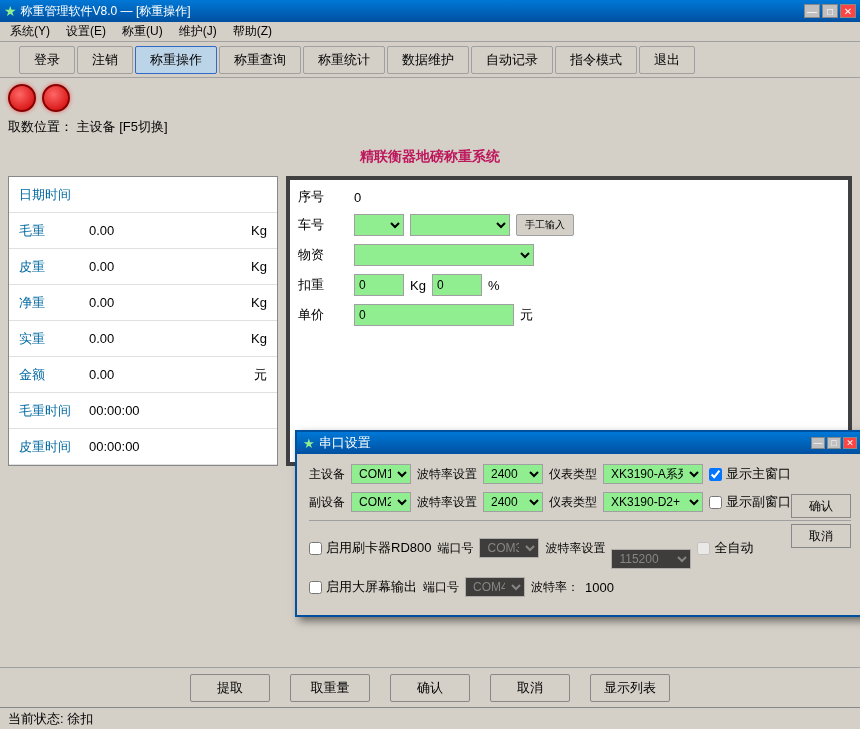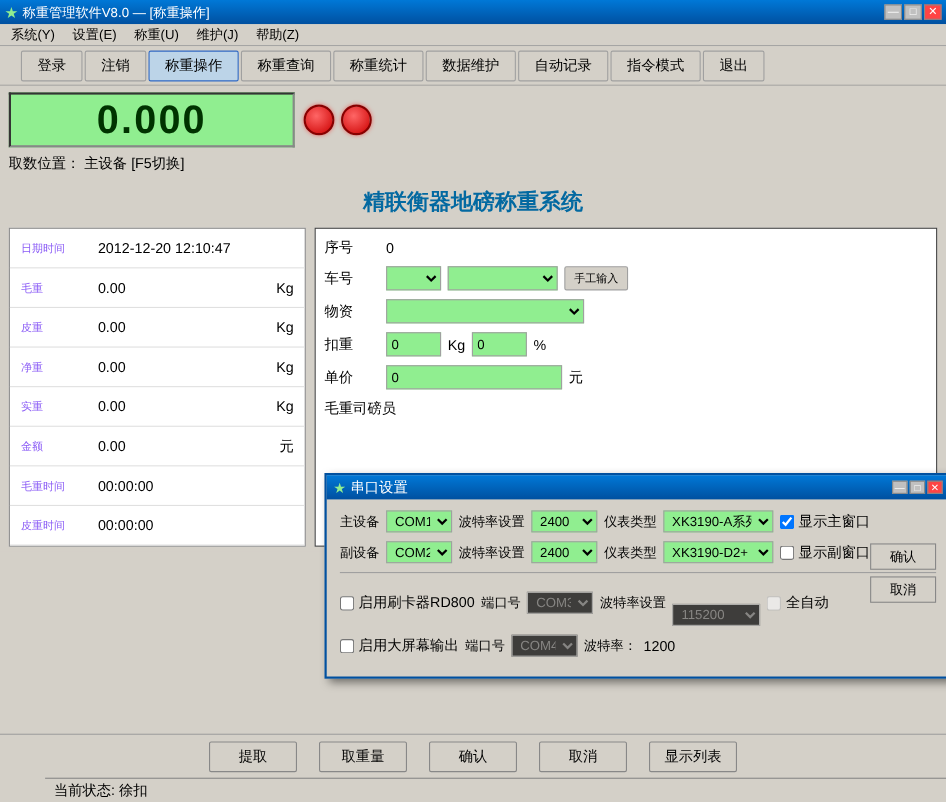--- a/index.html
+++ b/index.html
@@ -104,24 +104,24 @@
     .data-source {
       background: #d4d0c8;
       padding: 2px 8px 4px 8px;
       font-size: 13px;
     }
 
     
     .system-title {
       background: #d4d0c8;
       text-align: center;
-      font-size: 20px;
+      font-size: 14px;
       font-weight: bold;
       padding: 8px 0 6px 0;
-      color: #0369a1;
+      color: #be185d;
     }
 
     
     .main-content {
       display: flex;
       padding: 4px 8px;
       gap: 8px;
       background: #d4d0c8;
     }
 
@@ -131,29 +131,29 @@
       background: white;
       border: 1px solid #888;
     }
     .info-row {
       display: flex;
       align-items: center;
       border-bottom: 1px solid #e0e0e0;
       padding: 8px 10px;
       min-height: 36px;
     }
-    .info-label { width: 70px; color: #8b5cf6; font-size: 10px; }
+    .info-label { width: 70px; color: #0369a1; font-size: 13px; }
     .info-value { flex: 1; font-size: 13px; }
     .info-unit { width: 30px; color: #000; font-size: 13px; text-align: right; }
 
     
     .right-panel {
       flex: 1;
       background: white;
-      border: 1px solid #404040;
+      border: 4px solid #404040;
       padding: 8px;
     }
     .right-row {
       display: flex;
       align-items: center;
       margin-bottom: 8px;
       gap: 6px;
     }
     .right-label { width: 50px; font-size: 13px; }
     .input-field {
@@ -194,21 +194,20 @@
     .status-bar {
       position: absolute;
       bottom: 0; left: 0; right: 0;
       height: 22px;
       background: #d4d0c8;
       border-top: 1px solid #888;
       display: flex;
       align-items: center;
       padding: 0 8px;
       font-size: 12px;
-      margin-left: 41px;
     }
 
     
     .dialog {
       position: absolute;
       top: 430px;
       left: 295px;
       width: 570px;
       background: #d4d0c8;
       border: 2px solid #0050a0;
@@ -309,37 +308,35 @@
   <button class="toolbar-btn active">称重操作</button>
   <button class="toolbar-btn">称重查询</button>
   <button class="toolbar-btn">称重统计</button>
   <button class="toolbar-btn">数据维护</button>
   <button class="toolbar-btn">自动记录</button>
   <button class="toolbar-btn">指令模式</button>
   <button class="toolbar-btn">退出</button>
 </div>
 
 <div class="weight-display-area">
-  <div class="weight-display-box">0.000</div>
   <div class="indicator-lights">
     <div class="light"></div>
     <div class="light"></div>
   </div>
 </div>
 
 <div class="data-source">取数位置：   主设备   [F5切换]</div>
 
 <div class="system-title">精联衡器地磅称重系统</div>
 
 <div class="main-content">
 
   <div class="left-panel">
     <div class="info-row">
       <span class="info-label">日期时间</span>
-      <span class="info-value">2012-12-20 12:10:47</span>
     </div>
     <div class="info-row">
       <span class="info-label">毛重</span>
       <span class="info-value">0.00</span>
       <span class="info-unit">Kg</span>
     </div>
     <div class="info-row">
       <span class="info-label">皮重</span>
       <span class="info-value">0.00</span>
       <span class="info-unit">Kg</span>
@@ -388,23 +385,20 @@
       <span class="right-label">扣重</span>
       <input class="input-field small" type="text" value="0" style="">
       <span>Kg</span>
       <input class="input-field small" type="text" value="0" style="">
       <span>%</span>
     </div>
     <div class="right-row">
       <span class="right-label">单价</span>
       <input class="input-field" style="width: 160px;" type="text" value="0">
       <span>元</span>
-    </div>
-    <div class="right-row">
-      <span>毛重司磅员</span>
     </div>
   </div>
 
 </div>
 
 <div class="bottom-bar">
   <button class="bottom-btn">提取</button>
   <button class="bottom-btn">取重量</button>
   <button class="bottom-btn">确认</button>
   <button class="bottom-btn">取消</button>
@@ -492,21 +486,21 @@
     <div class="dialog-row">
       <label class="dialog-checkbox-label">
         <input type="checkbox" style="">
         <span>启用大屏幕输出</span>
       </label>
       <span class="dlg-label">端口号</span>
       <select class="dlg-input dlg-select-sm disabled" disabled="">
         <option>COM4</option><option>COM1</option><option>COM2</option><option>COM3</option>
       </select>
       <span class="dlg-label">波特率：</span>
-      <span>1200</span>
+      <span>1000</span>
     </div>
 
     <div class="dialog-actions">
       <button class="action-btn">确认</button>
       <button class="action-btn">取消</button>
     </div>
 
   </div>
 </div>
 

